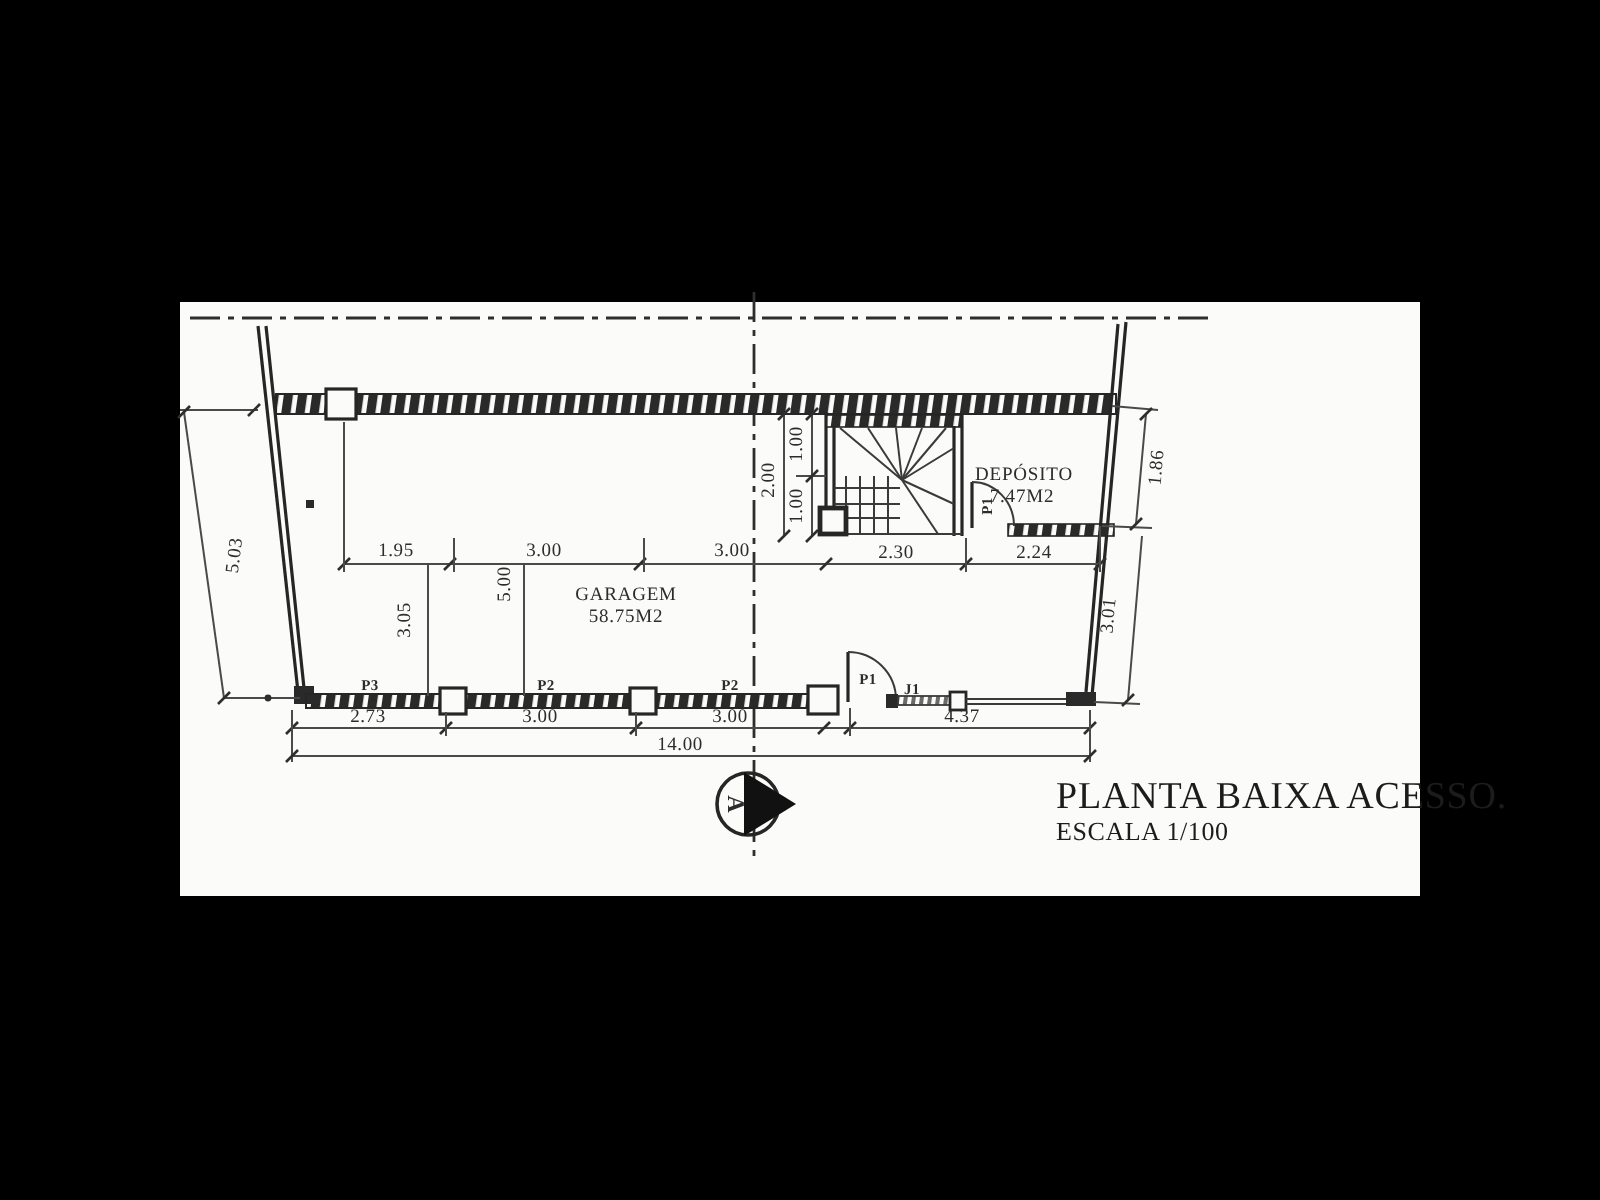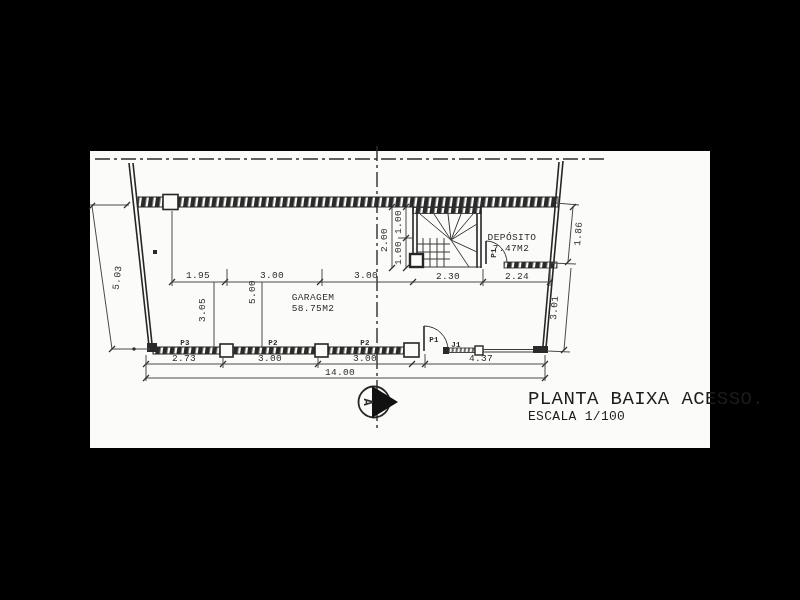--- a/index.html
+++ b/index.html
@@ -1,17 +1,17 @@
 <!DOCTYPE html>
 <html><head>
 <meta charset="utf-8">
 <style>
   html,body{margin:0;padding:0;background:#000;}
   #stage{position:relative;width:800px;height:600px;background:#000;overflow:hidden;
-         font-family:Liberation Mono, monospace;}
+         font-family:Liberation Serif, serif;}
   .paper{position:absolute;left:90px;top:151px;width:620px;height:297px;background:#fbfbf9;}
   .blackbar{position:absolute;background:#000;}
   #bar-top{left:0;top:0;width:800px;height:151px;}
   #bar-bottom{left:0;top:448px;width:800px;height:152px;}
   #bar-left{left:0;top:151px;width:90px;height:297px;}
   #bar-right{left:710px;top:151px;width:90px;height:297px;}
   svg{position:absolute;left:0;top:0;}
   svg text{fill:#2c2c2c;}
   .dimtxt{font-size:9.5px;letter-spacing:.3px;}
   .lbltxt{font-size:7.5px;font-weight:bold;letter-spacing:.2px;}

